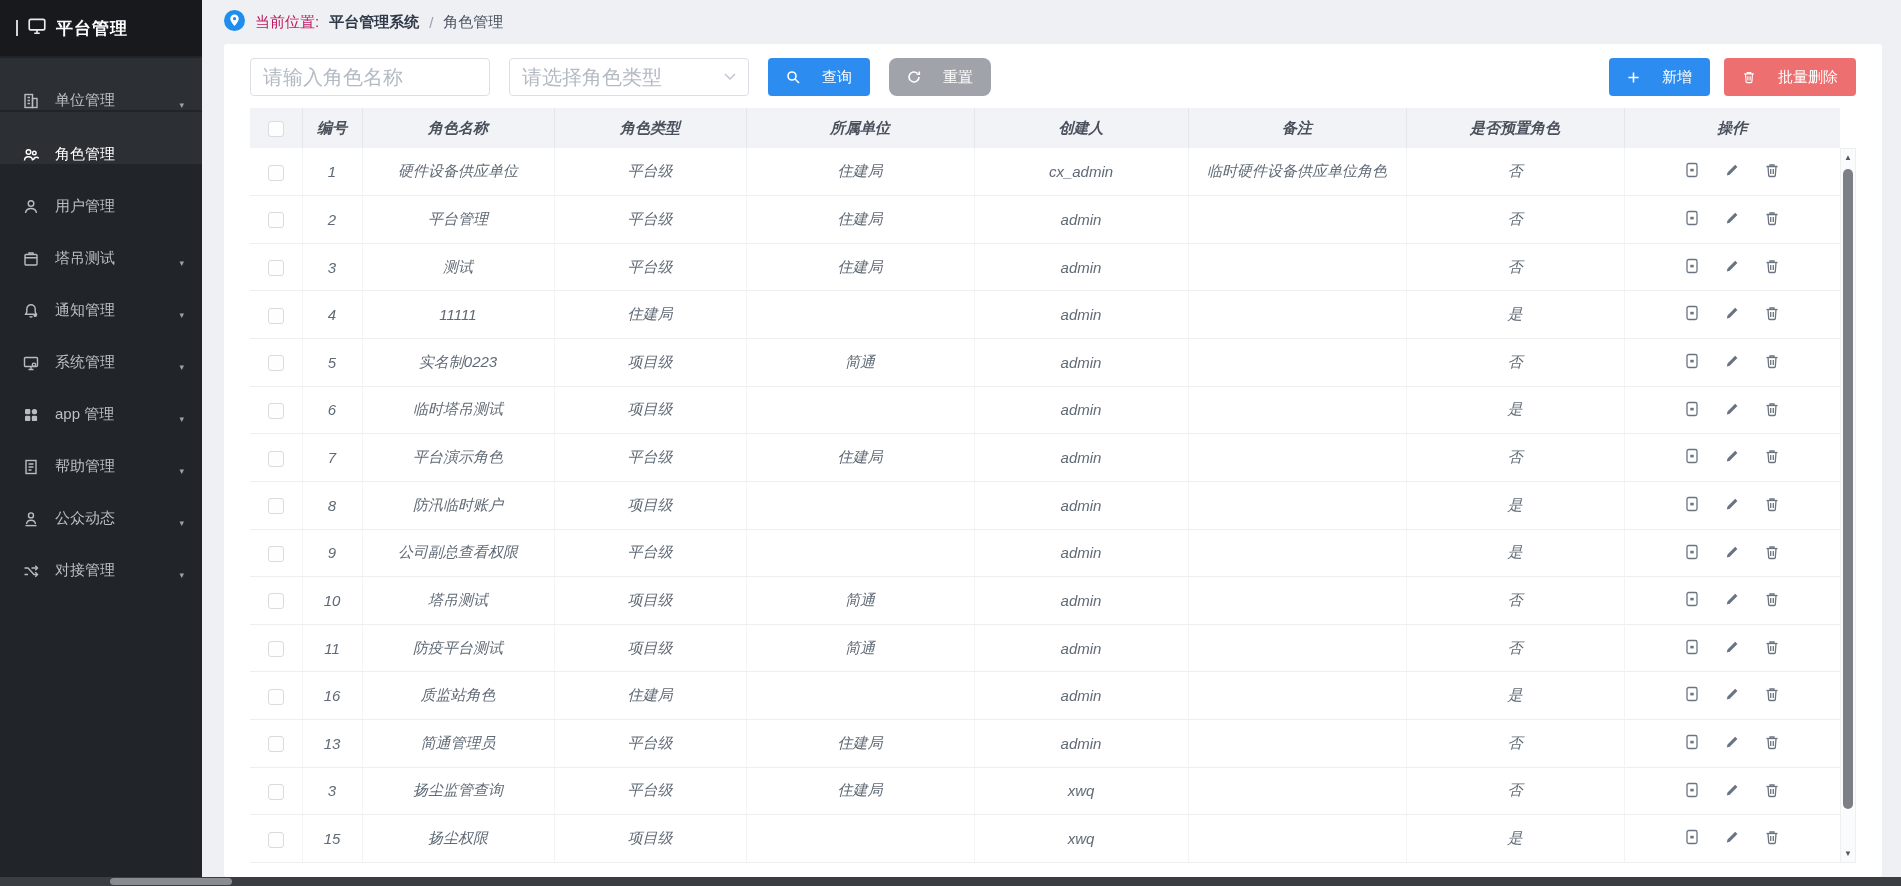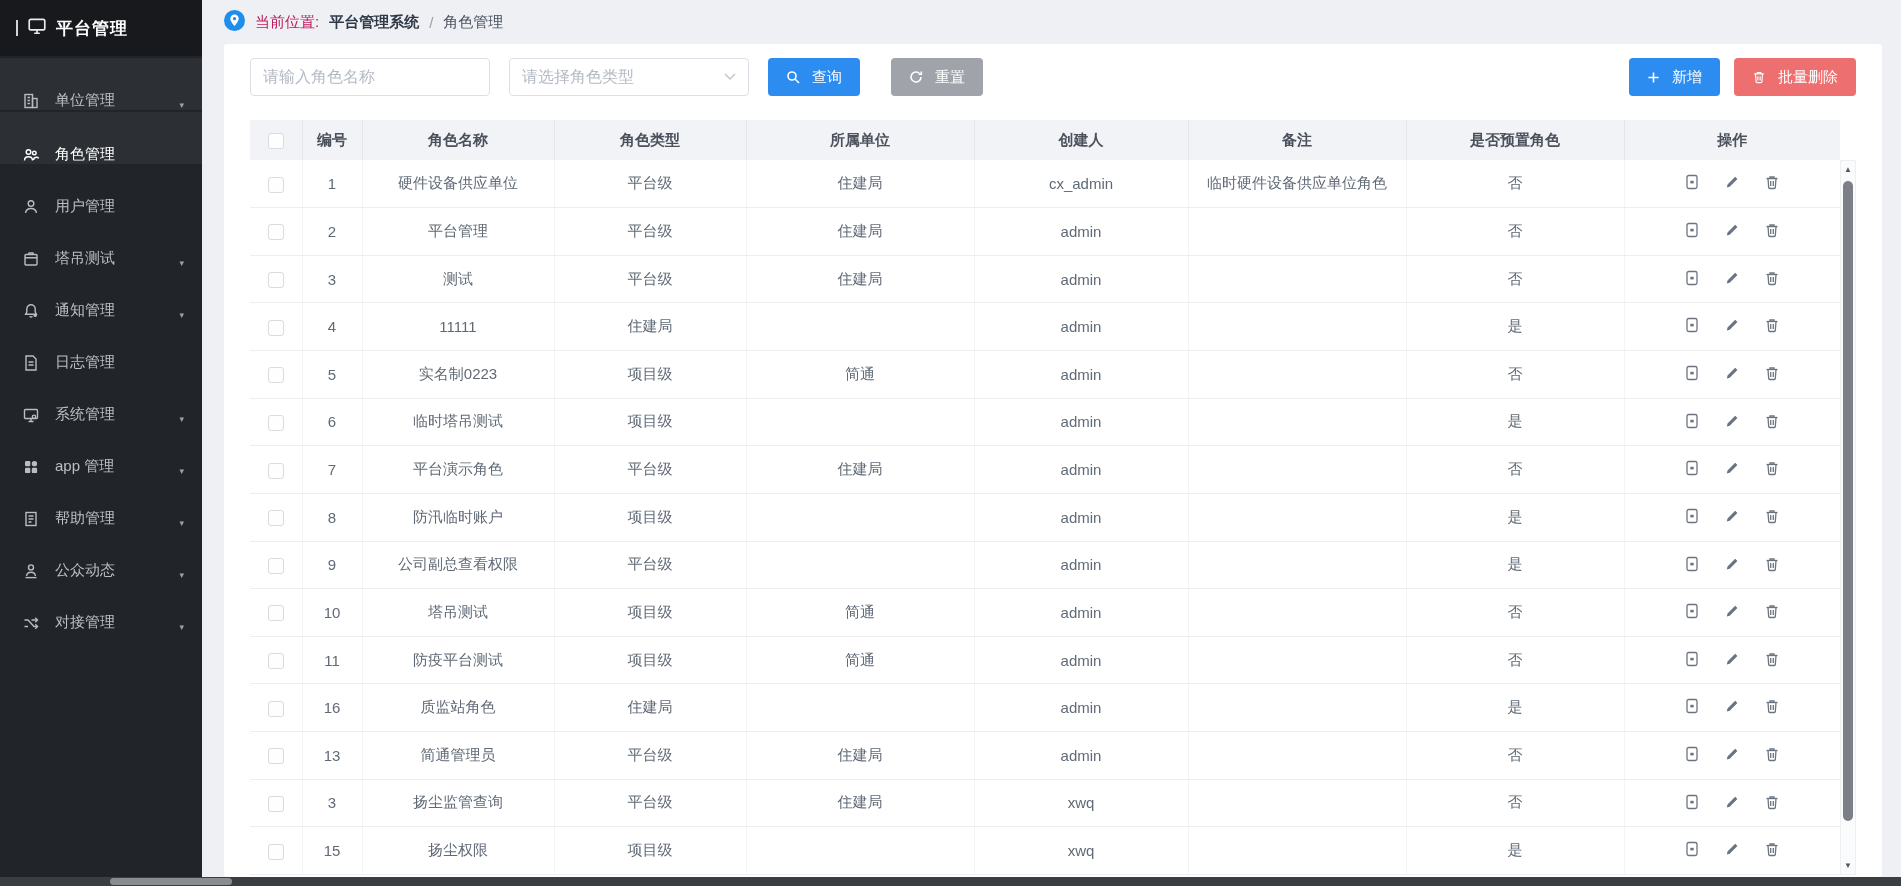--- a/index.html
+++ b/index.html
@@ -25,33 +25,33 @@
   .crumb-prefix { color:#be185d; }
   .crumb-root { color:#2f3947; font-weight:bold; }
   .crumb-sep { color:#99a0aa; }
   .crumb-current { color:#4a5260; }
 
   
   .card { position:absolute; left:224px; right:19px; top:44px; bottom:9px; background:#ffffff; border-radius:3px; padding:14px 26px 0 26px; overflow:hidden; }
 
   
   .filters { display:flex; align-items:center; height:38px; }
-  .f-input, .f-select { width:240px; height:38px; border:1px solid #dcdfe6; border-radius:4px; background:#fff; margin-right:19px; display:flex; align-items:center; padding:0 12px; font-size:16px; color:#b4bac4; position:relative; }
+  .f-input, .f-select { width:240px; height:38px; border:1px solid #dcdfe6; border-radius:4px; background:#fff; margin-right:19px; display:flex; align-items:center; padding:0 12px; font-size:20px; color:#b4bac4; position:relative; }
   input.f-input { color:#606a76; }
   input.f-input::placeholder { color:#b4bac4; }
   .f-select .sel-chev { margin-left:auto; display:inline-flex; }
-  .btn { height:38px; border:none; border-radius:4px; color:#fff; font-size:15px; display:inline-flex; align-items:center; gap:12px; padding:0 18px; cursor:pointer; }
+  .btn { height:38px; border:none; border-radius:4px; color:#fff; font-size:15px; display:inline-flex; align-items:center; gap:22px; padding:0 18px; cursor:pointer; }
   .btn .icn { display:inline-flex; }
   .btn-primary { background:#2d8cf0; }
-  .btn-reset { background:#a0a3a9; margin-left:31px; }
+  .btn-reset { background:#a0a3a9; margin-left:19px;border-radius:8px; }
   .btn-danger { background:#ee6f6f; margin-left:14px; }
   .spacer { flex:1; }
 
   
-  .table-wrap { display:flex; margin-top:24px; }
+  .table-wrap { display:flex; margin-top:12px;font-style:italic; }
   table { border-collapse:collapse; table-layout:fixed; width:1590px; }
   thead th { background:#f1f3f6; height:40px; font-size:15px; color:#4a515c; font-weight:bold; border-right:1px solid #e3e6ea; }
   thead th:last-child { border-right:none; }
   tbody td { height:45px; text-align:center; font-size:15px; color:#606a76; border-bottom:1px solid #eceff2; border-right:1px solid #f3f4f6; background:#fff; }
   tbody td:last-child { border-right:none; }
   .checkbox { display:inline-block; width:16px; height:16px; border:1px solid #d8dbdf; border-radius:3px; background:#fefefe; vertical-align:middle; cursor:pointer; }
   .op-btn { background:none; border:none; cursor:pointer; padding:0; margin:0 12px; display:inline-flex; vertical-align:middle; }
   .op-btn svg { width:16px; height:16px; }
 
   
@@ -123,29 +123,20 @@
       <div class="side-item">
         <span class="icn">
           <svg viewBox="0 0 18 18" fill="none" stroke="#b9bcc0" stroke-width="1.4">
             <path d="M9 2.8a4.2 4.2 0 0 1 4.2 4.2v3l1.2 2.2H3.6L4.8 10V7A4.2 4.2 0 0 1 9 2.8z"></path>
             <path d="M7.7 14.2a1.4 1.4 0 0 0 2.6 0"></path>
             <circle cx="13.2" cy="13.4" r="1.7" fill="#b9bcc0" stroke="none"></circle>
           </svg>
         </span>
         <span class="side-label">通知管理</span>
         <span class="chev">▾</span>
-      </div>
-      <div class="side-item">
-        <span class="icn">
-          <svg viewBox="0 0 18 18" fill="none" stroke="#b9bcc0" stroke-width="1.4">
-            <path d="M4 2h7l3 3v11H4z"></path>
-            <path d="M6.5 8h5M6.5 11h5"></path>
-          </svg>
-        </span>
-        <span class="side-label">日志管理</span>
       </div>
       <div class="side-item">
         <span class="icn">
           <svg viewBox="0 0 18 18" fill="none" stroke="#b9bcc0" stroke-width="1.4">
             <rect x="2.5" y="3.5" width="13" height="9" rx="1"></rect>
             <path d="M6.5 15.5h5M9 12.5v3"></path>
             <circle cx="12" cy="10.8" r="1.7"></circle>
           </svg>
         </span>
         <span class="side-label">系统管理</span>

